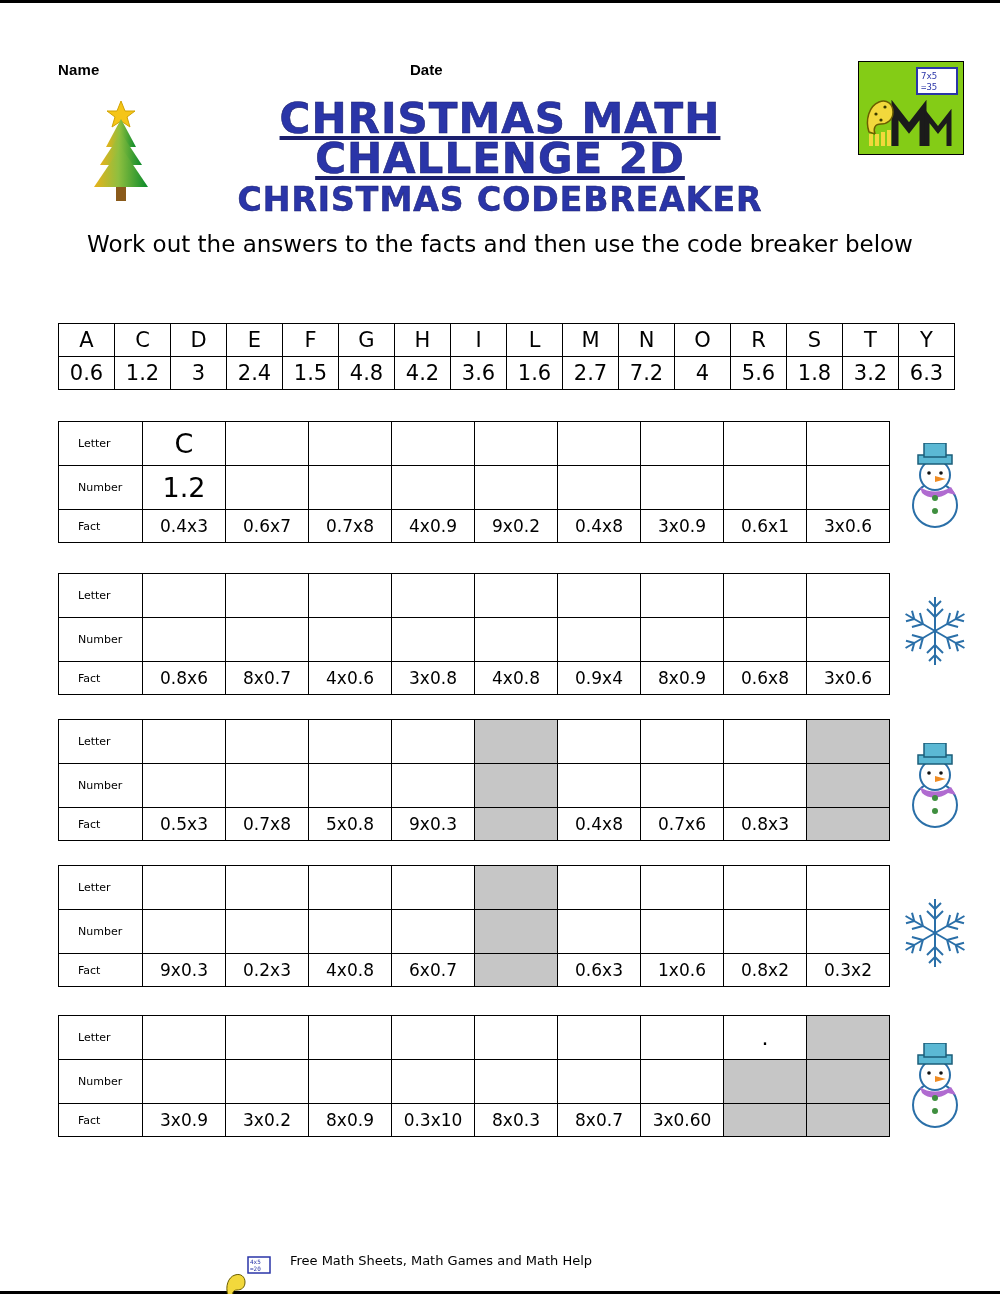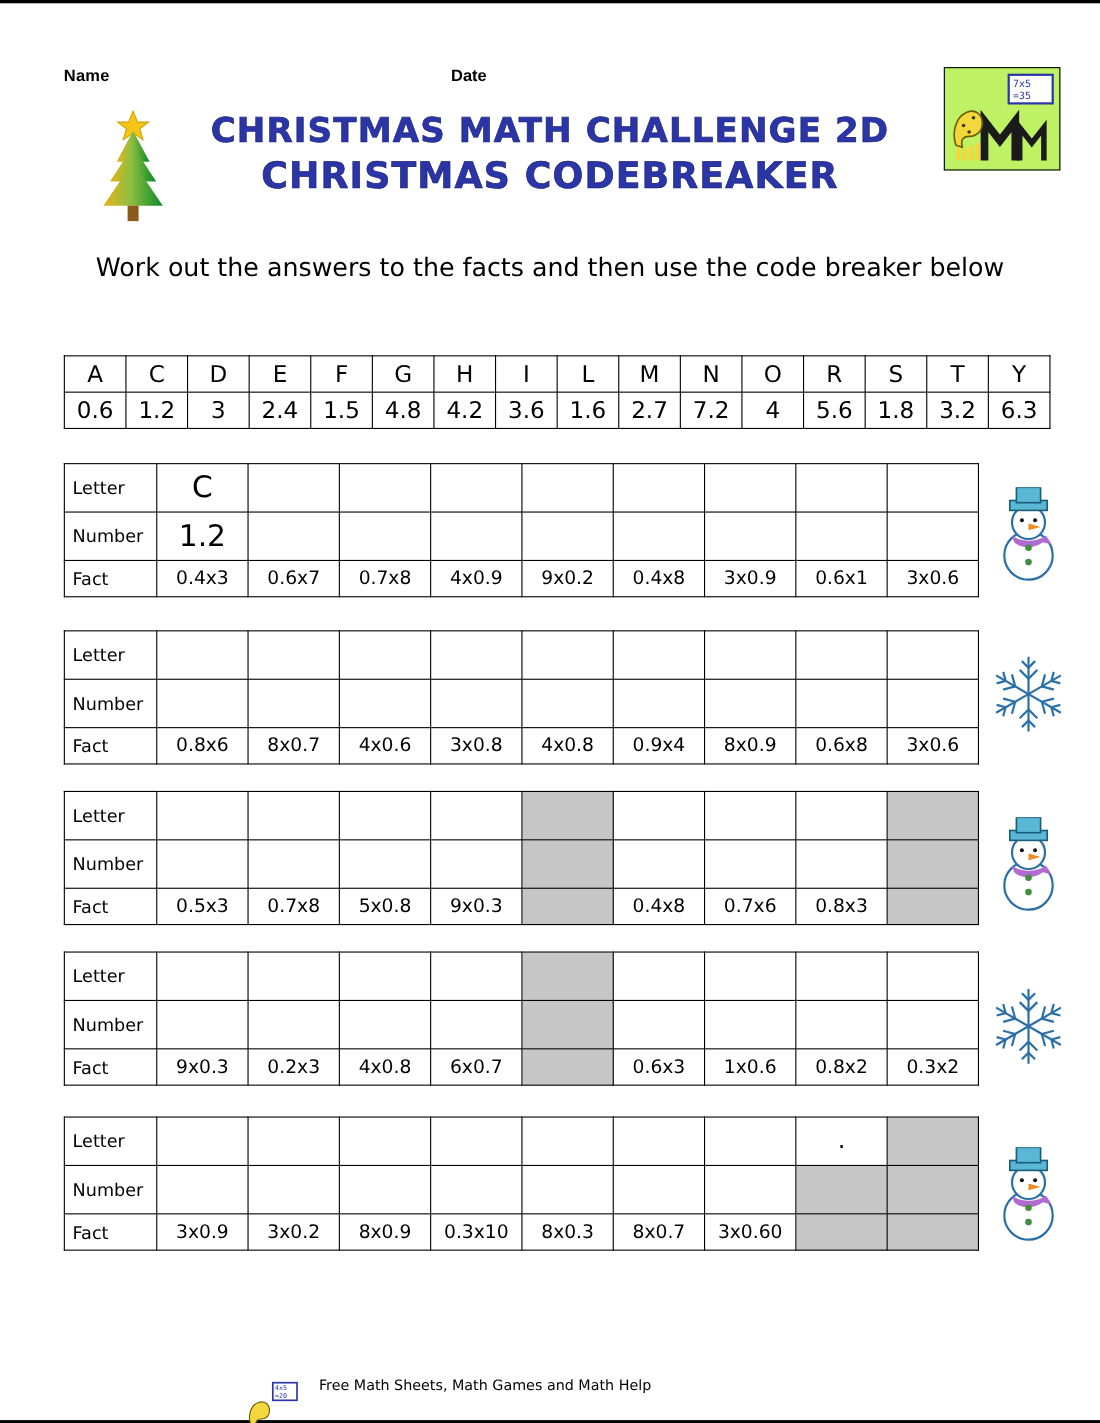--- a/index.html
+++ b/index.html
@@ -47,42 +47,43 @@
     font-weight: 700;
   }
 
   .logo-box {
     position: absolute;
     right: 36px;
     top: 58px;
     width: 104px;
     height: 92px;
     border: 1px solid #000;
-    background: #bef264;
+    background: #84cc16;
     overflow: hidden;
   }
 
   
   .titles {
     position: absolute;
     left: 150px;
     top: 96px;
     width: 700px;
     text-align: center;
   }
   .title1, .title2 {
     font-family: "DejaVu Sans", sans-serif;
     font-weight: 700;
     color: #2a35a8;
     -webkit-text-stroke: 0.6px #1b1f6e;
     letter-spacing: 1px;
   }
   .title1 {
-    font-size: 31px;
+    font-size: 42px;
     line-height: 40px;
+    text-decoration: underline;
   }
   .title2 {
     font-size: 33px;
     line-height: 42px;
   }
 
   .tree {
     position: absolute;
     left: 84px;
     top: 96px;
@@ -131,22 +132,22 @@
     border: 1px solid #000;
     box-sizing: border-box;
     text-align: center;
     vertical-align: middle;
     font-size: 17px;
     font-family: "DejaVu Sans", sans-serif;
   }
   .block td.lbl {
     width: 84px;
     text-align: left;
-    padding-left: 7px;
-    font-size: 16px;
+    padding-left: 19px;
+    font-size: 11px;
   }
   .block td.cell {
     width: 83px;
   }
   .block tr.r-letter td { height: 44px; }
   .block tr.r-number td { height: 44px; }
   .block tr.r-fact td { height: 33px; }
   .block td.shaded { background: #c6c6c6; }
   .block td.big {
     font-size: 27px;

